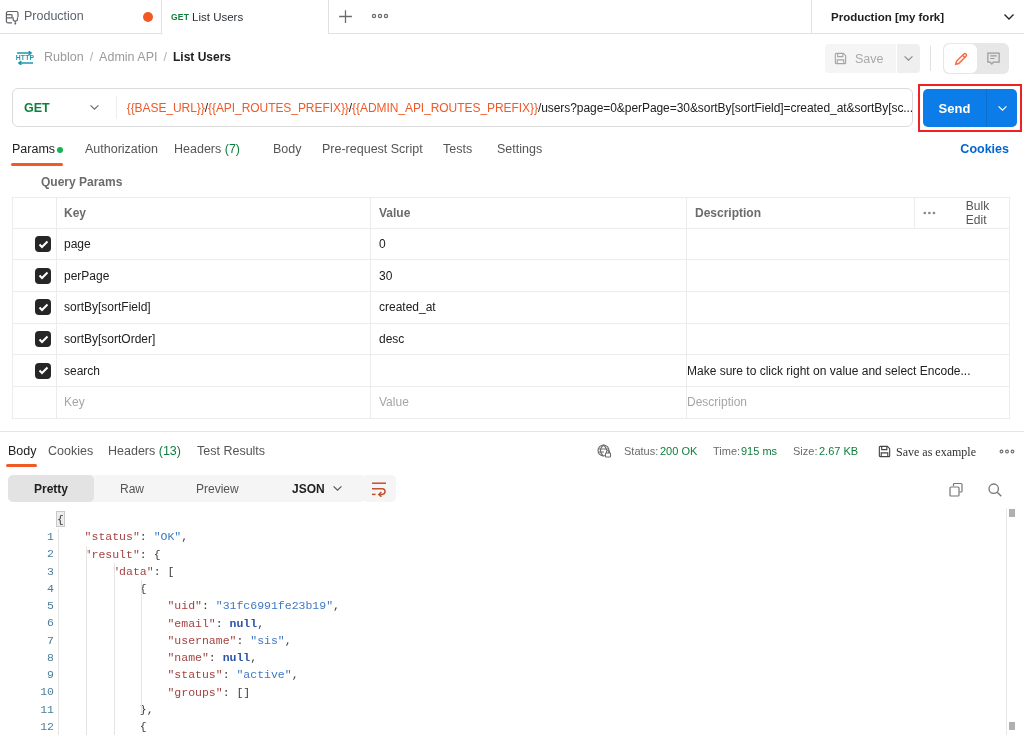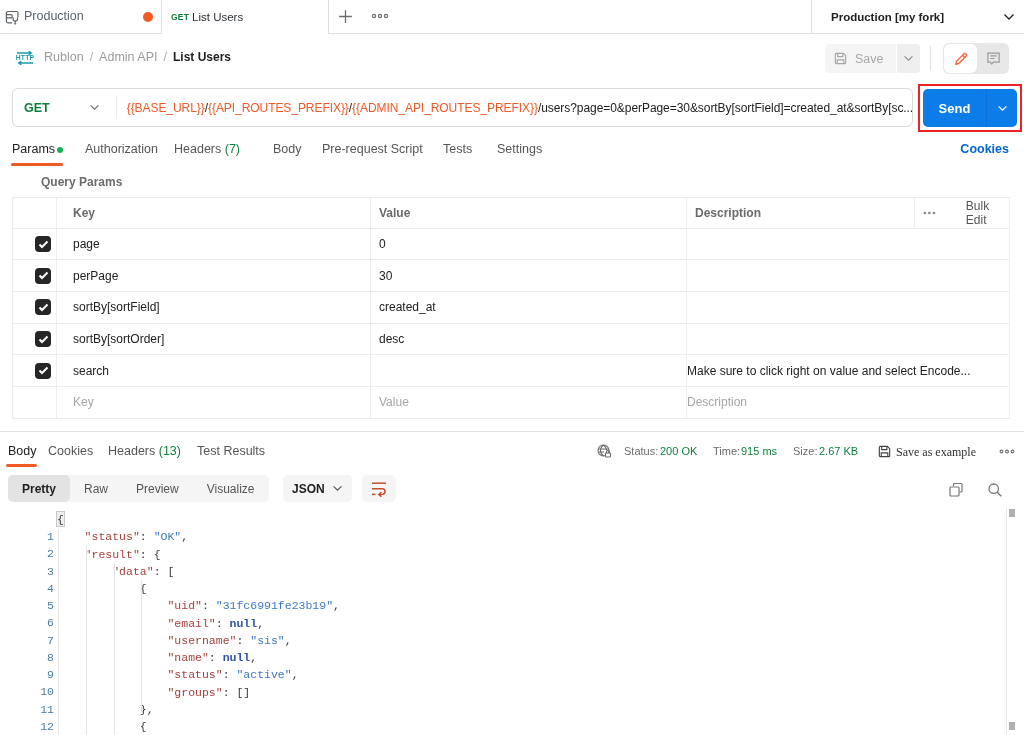--- a/index.html
+++ b/index.html
@@ -59,21 +59,21 @@
 #orangeline { position:absolute; left:11px; top:28px; width:52px; height:3px; background:#f15a24; border-radius:2px; }
 #cookieslink { position:absolute; right:15px; top:7px; color:#0265d2; font-weight:bold; }
 
 #qplabel { position:absolute; left:13px; top:175px; font-size:12px; font-weight:bold; color:#6b6b6b;margin-left:28px; }
 
 
 #ptable { position:absolute; left:12px; top:197px; width:998px; }
 .prow { position:relative; width:998px; height:31.7px; border-bottom:1px solid #ececec; }
 .prow.hdr { border-top:1px solid #ececec; }
 .prow .c1 { position:absolute; left:0; top:0; width:44px; height:100%; border-left:1px solid #ececec; }
-.prow .c2 { position:absolute; left:44px; top:0; width:314px; height:100%; border-left:1px solid #ececec; display:flex; align-items:center; padding-left:16px; }
+.prow .c2 { position:absolute; left:44px; top:0; width:314px; height:100%; border-left:1px solid #ececec; display:flex; align-items:center; padding-left:7px; }
 .prow .c3 { position:absolute; left:358px; top:0; width:316px; height:100%; border-left:1px solid #ececec; display:flex; align-items:center; padding-left:8px; }
 .prow .c4 { position:absolute; left:674px; top:0; width:324px; height:100%; border-left:1px solid #ececec; border-right:1px solid #ececec; display:flex; align-items:center; }
 .prow .c4b { position:absolute; left:674px; top:0; width:228px; height:100%; border-left:1px solid #ececec; display:flex; align-items:center; padding-left:8px; }
 .prow .c5 { position:absolute; left:902px; top:0; width:96px; height:100%; border-left:1px solid #ececec; border-right:1px solid #ececec; display:flex; align-items:center; }
 .prow  { font-size:12px; color:#212121; }
 .prow.hdr .c2, .prow.hdr .c3, .prow.hdr .c4b { color:#6b6b6b; font-weight:bold; }
 .ghost { color:#a6a6a6 !important; }
 .cb { position:absolute; left:22px; top:50%; margin-top:-8px; width:16px; height:16px; background:#262626; border-radius:4px; display:flex; align-items:center; justify-content:center; }
 
 
@@ -85,21 +85,21 @@
 #bodytab { position:absolute; left:8px; top:9px; color:#212121; }
 #bodyline { position:absolute; left:6px; top:29px; width:31px; height:3px; background:#f15a24; border-radius:2px; }
 #respmeta span { position:absolute; top:10px; font-size:11px; color:#6b6b6b; white-space:nowrap; }
 #respmeta .v { color:#0e7e3c; }
 #respmeta { position:static; }
 
 
 
 #toolbar { position:absolute; left:0; top:475px; width:1024px; height:27px; }
 #segwrap { position:absolute; left:8px; top:0; height:27px; background:#f5f5f5; border-radius:5px; display:flex; align-items:center; font-size:12px; color:#555; }
-#segwrap .seg { padding:0 14px; height:27px; display:flex; align-items:center; }
+#segwrap .seg { padding:0 26px; height:27px; display:flex; align-items:center; }
 #segwrap .active { background:#e3e3e3; border-radius:5px; color:#212121; font-weight:bold; }
 #jsonbox { position:absolute; left:283px; top:0; width:69px; height:27px; background:#f5f5f5; border-radius:5px; display:flex; align-items:center; justify-content:space-between; padding:0 9px; font-size:12px; font-weight:bold; color:#212121; }
 #wrapbtn { position:absolute; left:362px; top:0; width:34px; height:27px; background:#f5f5f5; border-radius:5px; display:flex; align-items:center; justify-content:center; }
 #copyic { position:absolute; left:948px; top:7px; }
 #magic { position:absolute; left:987px; top:7px; }
 
 
 #code { position:absolute; left:0; top:508px; width:1006px; height:227px; font-family:"Liberation Mono", monospace; font-size:11.5px; line-height:17.25px; overflow:hidden; }
 #code pre.lns { position:absolute; left:0; top:20px; font-family:"Liberation Mono", monospace;margin-left:16px; }
 #code pre.cd { position:absolute; left:57px; top:3px; font-family:"Liberation Mono", monospace; }

